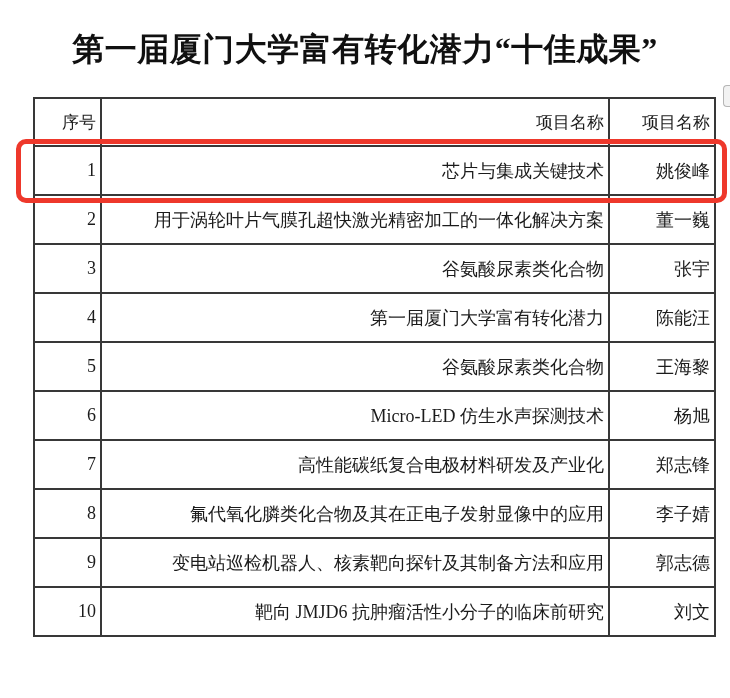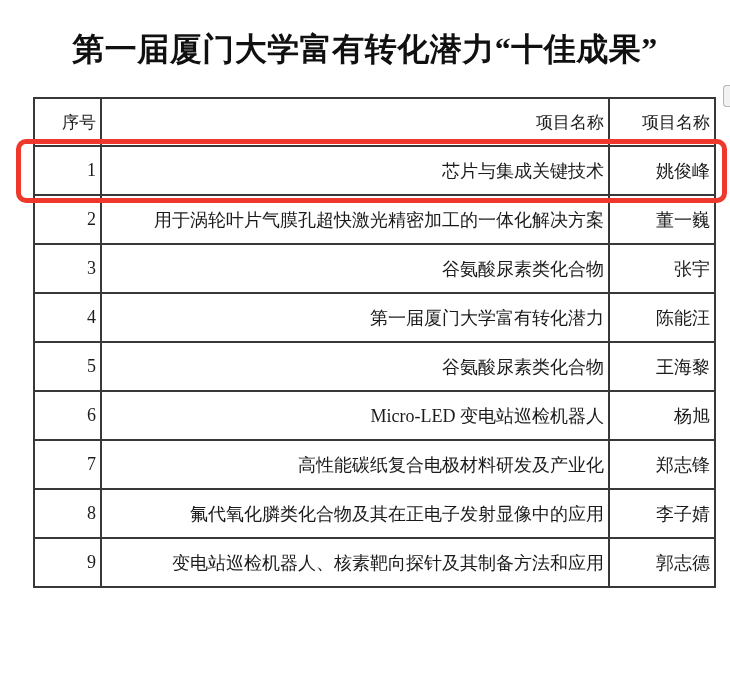--- a/index.html
+++ b/index.html
@@ -123,36 +123,41 @@
     <td class="cell-name">第一届厦门大学富有转化潜力</td>
     <td class="cell-leader">陈能汪</td>
   </tr>
       <tr>
     <td class="cell-no">5</td>
     <td class="cell-name">谷氨酸尿素类化合物</td>
     <td class="cell-leader">王海黎</td>
   </tr>
       <tr>
     <td class="cell-no">6</td>
-    <td class="cell-name">Micro-LED 变电站巡检机器人</td>
+    <td class="cell-name">Micro-LED 仿生水声探测技术</td>
     <td class="cell-leader">杨旭</td>
   </tr>
       <tr>
     <td class="cell-no">7</td>
     <td class="cell-name">高性能碳纸复合电极材料研发及产业化</td>
     <td class="cell-leader">郑志锋</td>
   </tr>
       <tr>
     <td class="cell-no">8</td>
     <td class="cell-name">氟代氧化膦类化合物及其在正电子发射显像中的应用</td>
     <td class="cell-leader">李子婧</td>
   </tr>
       <tr>
     <td class="cell-no">9</td>
     <td class="cell-name">变电站巡检机器人、核素靶向探针及其制备方法和应用</td>
     <td class="cell-leader">郭志德</td>
   </tr>
+      <tr>
+    <td class="cell-no">10</td>
+    <td class="cell-name">靶向 JMJD6 抗肿瘤活性小分子的临床前研究</td>
+    <td class="cell-leader">刘文</td>
+  </tr>
     </tbody>
 </table>
 
 <div class="highlight-box" style="border-color: rgb(238, 56, 43);"></div>
 
 <div class="scrollbar-fragment"></div>
 
 </body></html>

